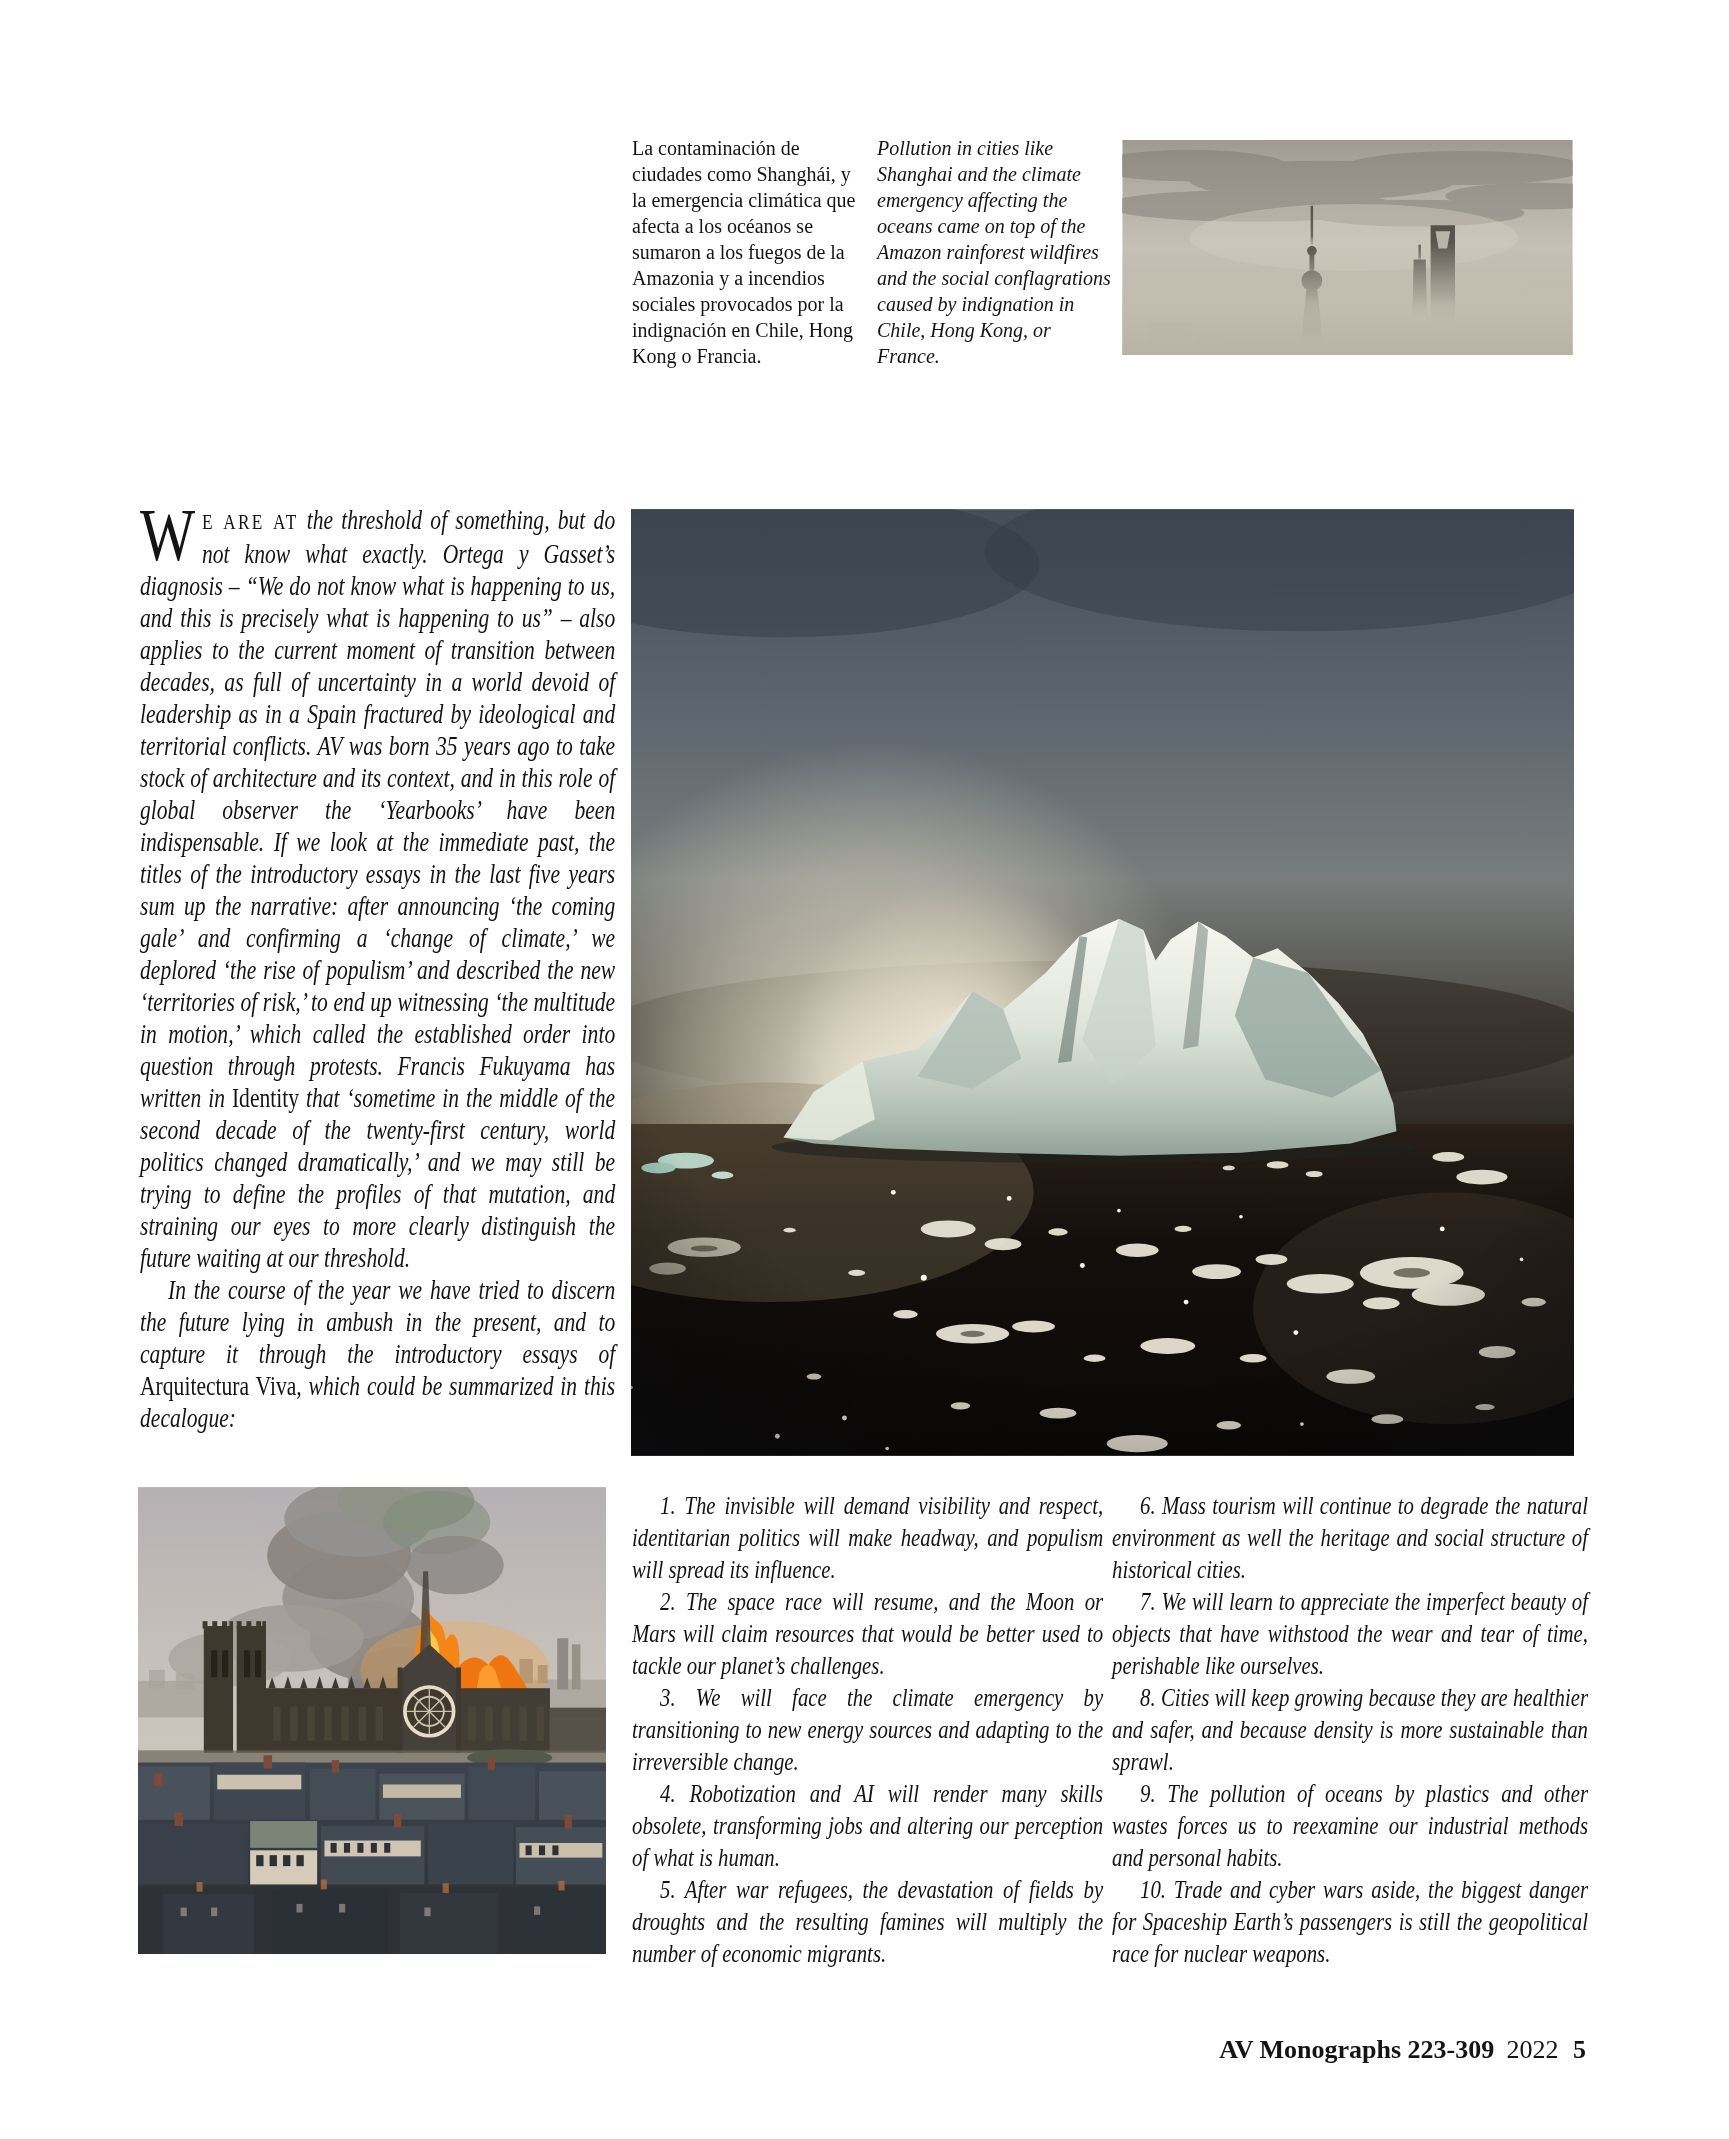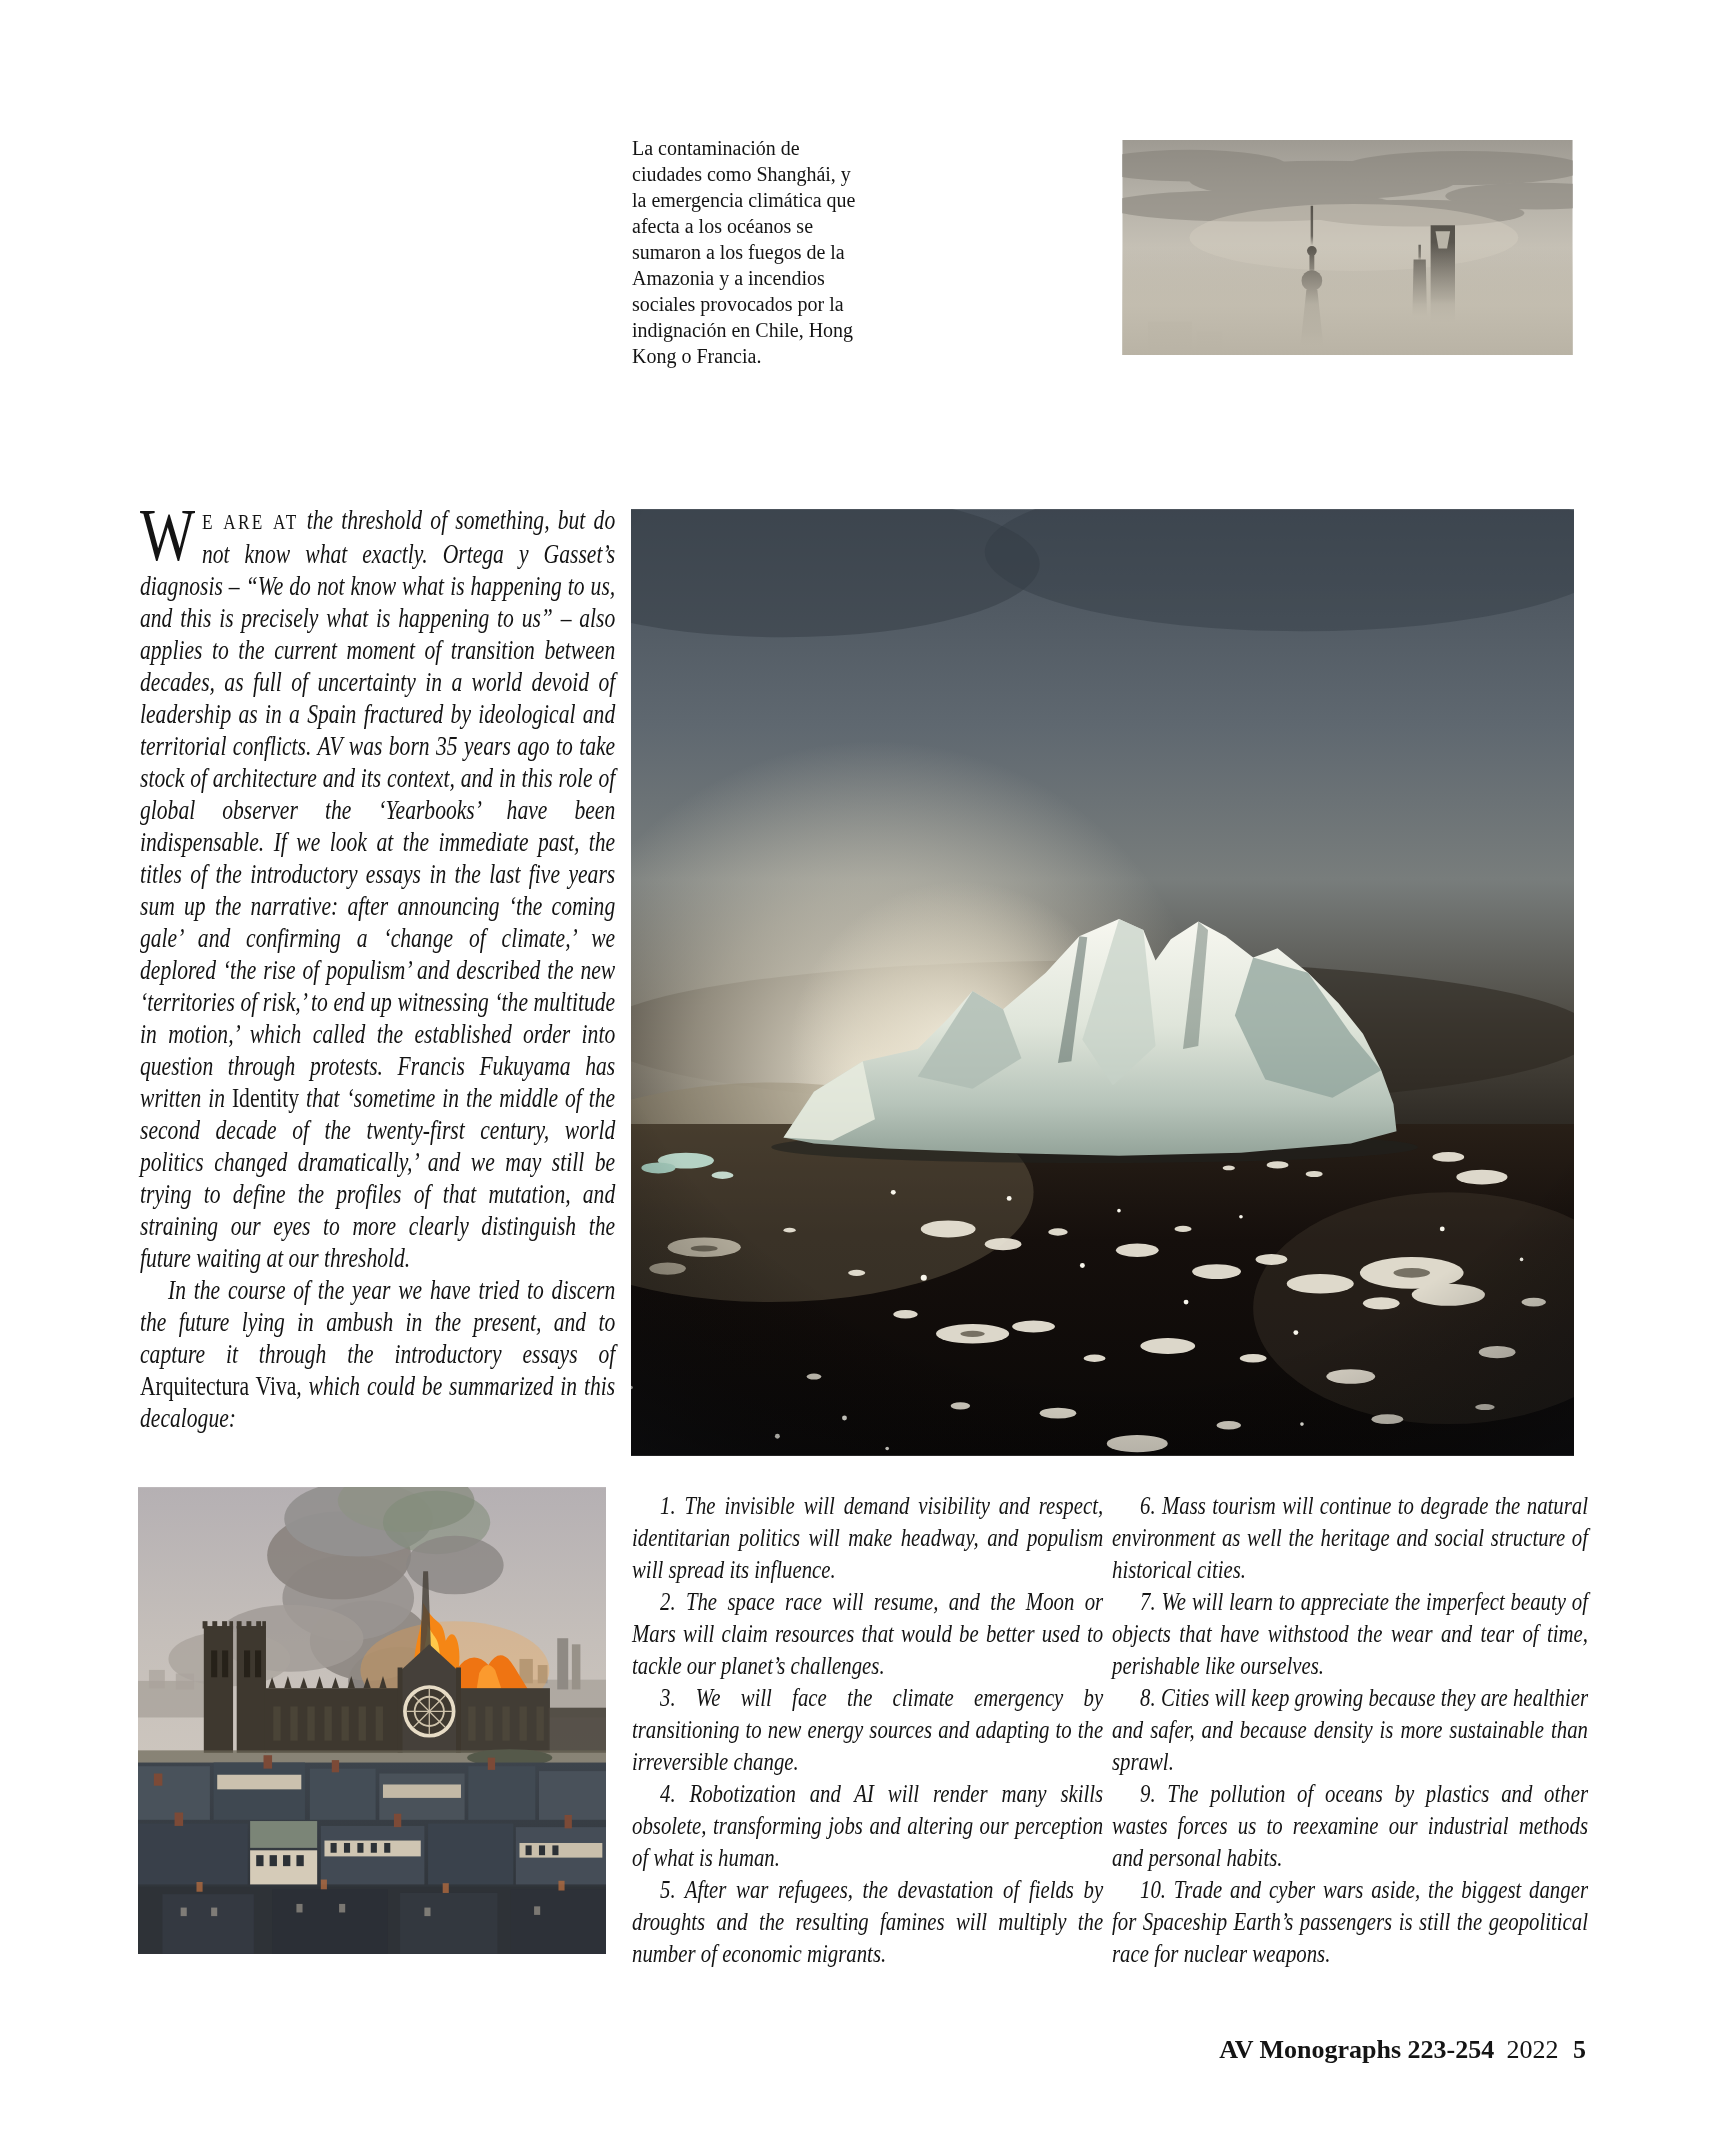--- a/index.html
+++ b/index.html
@@ -37,20 +37,21 @@
   .folio-title{font-weight:700;}
   .folio-year{font-weight:400;margin-left:12.2px;}
   .folio-num{font-weight:700;margin-left:14.6px;}
 </style>
 </head>
 <body>
 
 <div class="page">
 
   <p class="cap cap-es">La contaminación de ciudades como Shanghái, y la emergencia climática que afecta a los océanos se sumaron a los fuegos de la Amazonia y a incendios sociales provocados por la indignación en Chile, Hong Kong o Francia.</p>
+  <p class="cap cap-en">Pollution in cities like Shanghai and the climate emergency affecting the oceans came on top of the Amazon rainforest wildfires and the social conflagrations caused by indignation in Chile, Hong Kong, or France.</p>
 
   <figure class="photo shanghai">
     <svg width="451" height="215" viewBox="0 0 739 353" xmlns="http://www.w3.org/2000/svg">
       <defs>
         <linearGradient id="shSky" x1="0" y1="0" x2="0" y2="1">
           <stop offset="0" stop-color="#9e9a92"></stop>
             <stop offset="0.22" stop-color="#b2aea5"></stop>
           <stop offset="0.5" stop-color="#c5c0b5"></stop>
             <stop offset="1" stop-color="#b2ac9f"></stop>
         </linearGradient>
@@ -402,17 +403,17 @@
     </section>
   <section class="deca deca-col2">
       <p>6. Mass tourism will continue to degrade the natural environment as well the heritage and social structure of historical cities.</p>
       <p>7. We will learn to appreciate the imperfect beauty of objects that have withstood the wear and tear of time, perishable like ourselves.</p>
       <p>8. Cities will keep growing because they are healthier and safer, and because density is more sustainable than sprawl.</p>
       <p>9. The pollution of oceans by plastics and other wastes forces us to reexamine our industrial methods and personal habits.</p>
       <p>10. Trade and cyber wars aside, the biggest danger for Spaceship Earth’s passengers is still the geopolitical race for nuclear weapons.</p>
     </section>
 
   <footer class="folio">
-    <span class="folio-title">AV Monographs 223-254</span><span class="folio-year">2022</span><span class="folio-num">5</span>
+    <span class="folio-title">AV Monographs 223-309</span><span class="folio-year">2022</span><span class="folio-num">5</span>
   </footer>
 
 </div>
 
 
 </body></html>

